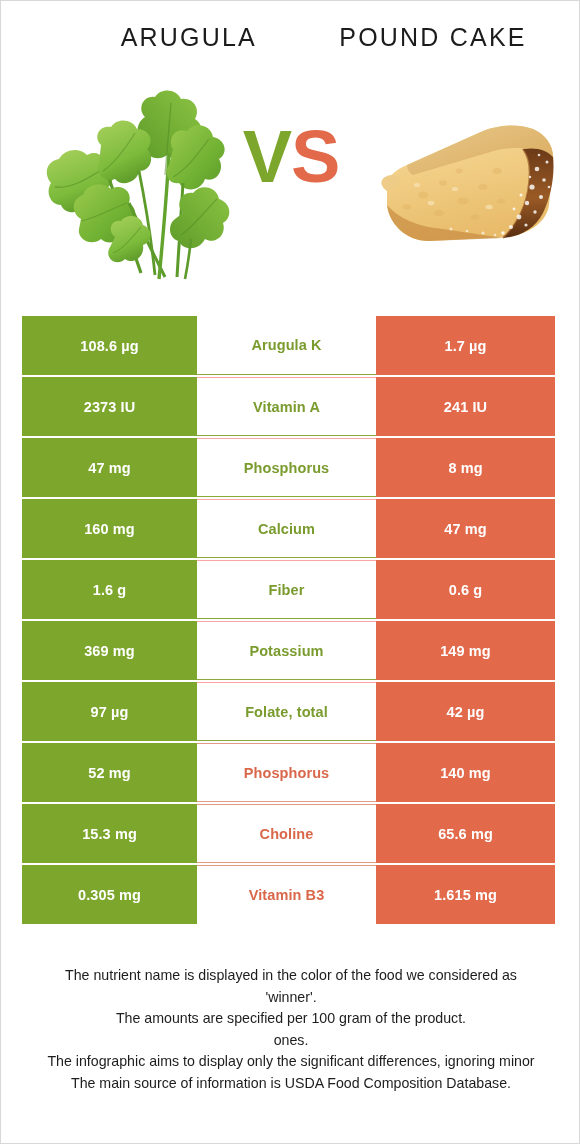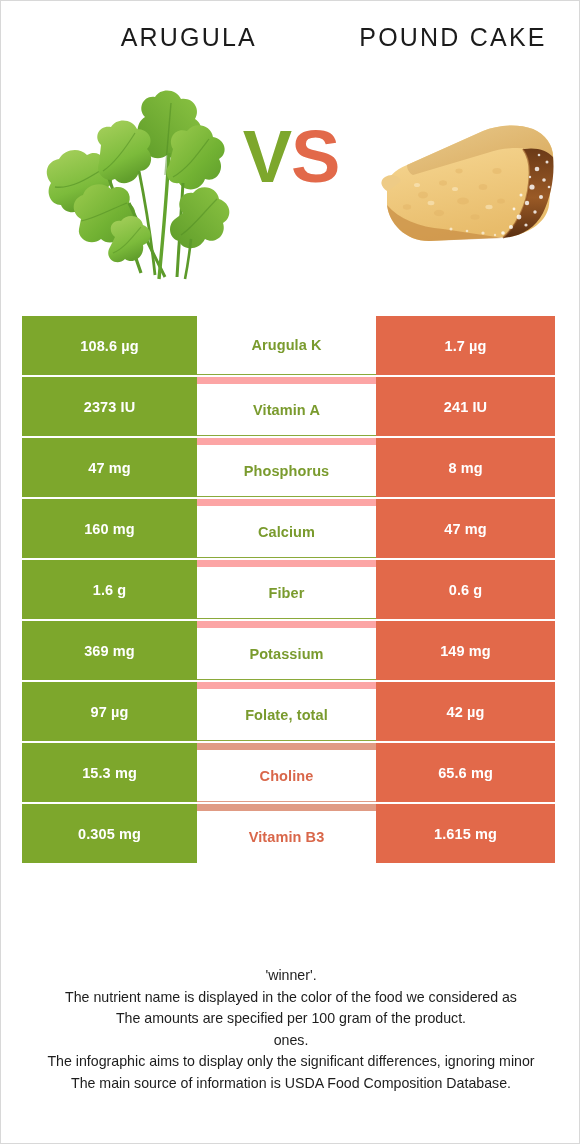--- a/index.html
+++ b/index.html
@@ -28,21 +28,21 @@
     top: 22px;
     font-size: 25px;
     font-weight: 300;
     letter-spacing: 2.2px;
     color: #1b1b1b;
     text-transform: uppercase;
     white-space: nowrap;
     font-family: "Liberation Sans", "DejaVu Sans", sans-serif;
   }
   .food-title.left  { left: 0; width: 256px; text-align: right; }
-  .food-title.right { left: 324px; width: 256px; text-align: center; }
+  .food-title.right { left: 304px; width: 256px; text-align: center; }
 
   
   .hero {
     position: relative;
     height: 228px;
   }
 
   .hero-img { position: absolute; }
 
   
@@ -92,21 +92,21 @@
   }
   .cell.left-val {
     width: 175px;
     background: #7da72c;
     color: #ffffff;
   }
   .cell.name {
     width: 179px;
     background: #ffffff;
     color: #7a9b2e;
-    border-top: 7px solid #fca5a5;
+    border-top: 1px solid #fca5a5;
     border-bottom: 1px solid #8aa93a;
   }
   .row.cake-wins .cell.name {
     color: #d9674a;
     border-top-color: #e09b84;
     border-bottom-color: #e09b84;
   }
   .row:first-child .cell.name { border-top: none; }
   .row:last-child .cell.name  { border-bottom: none; }
 
@@ -315,35 +315,40 @@
     <div class="cell name">Potassium</div>
     <div class="cell right-val">149 mg</div>
   </div>
 
   <div class="row">
     <div class="cell left-val">97 µg</div>
     <div class="cell name">Folate, total</div>
     <div class="cell right-val">42 µg</div>
   </div>
 
+  <div class="row cake-wins">
+    <div class="cell left-val">52 mg</div>
+    <div class="cell name">Phosphorus</div>
+    <div class="cell right-val">140 mg</div>
+  </div>
 
   <div class="row cake-wins">
     <div class="cell left-val">15.3 mg</div>
     <div class="cell name">Choline</div>
     <div class="cell right-val">65.6 mg</div>
   </div>
 
   <div class="row cake-wins">
     <div class="cell left-val">0.305 mg</div>
     <div class="cell name">Vitamin B3</div>
     <div class="cell right-val">1.615 mg</div>
   </div>
 
 </div>
 
 <div class="footer">
+  <p>The nutrient name is displayed in the color of the food we considered as</p>
   <p>'winner'.</p>
-  <p>The nutrient name is displayed in the color of the food we considered as</p>
   <p>The amounts are specified per 100 gram of the product.</p>
   <p>ones.</p>
   <p>The infographic aims to display only the significant differences, ignoring minor</p>
   <p>The main source of information is USDA Food Composition Database.</p>
 </div>
 
 </body></html>

